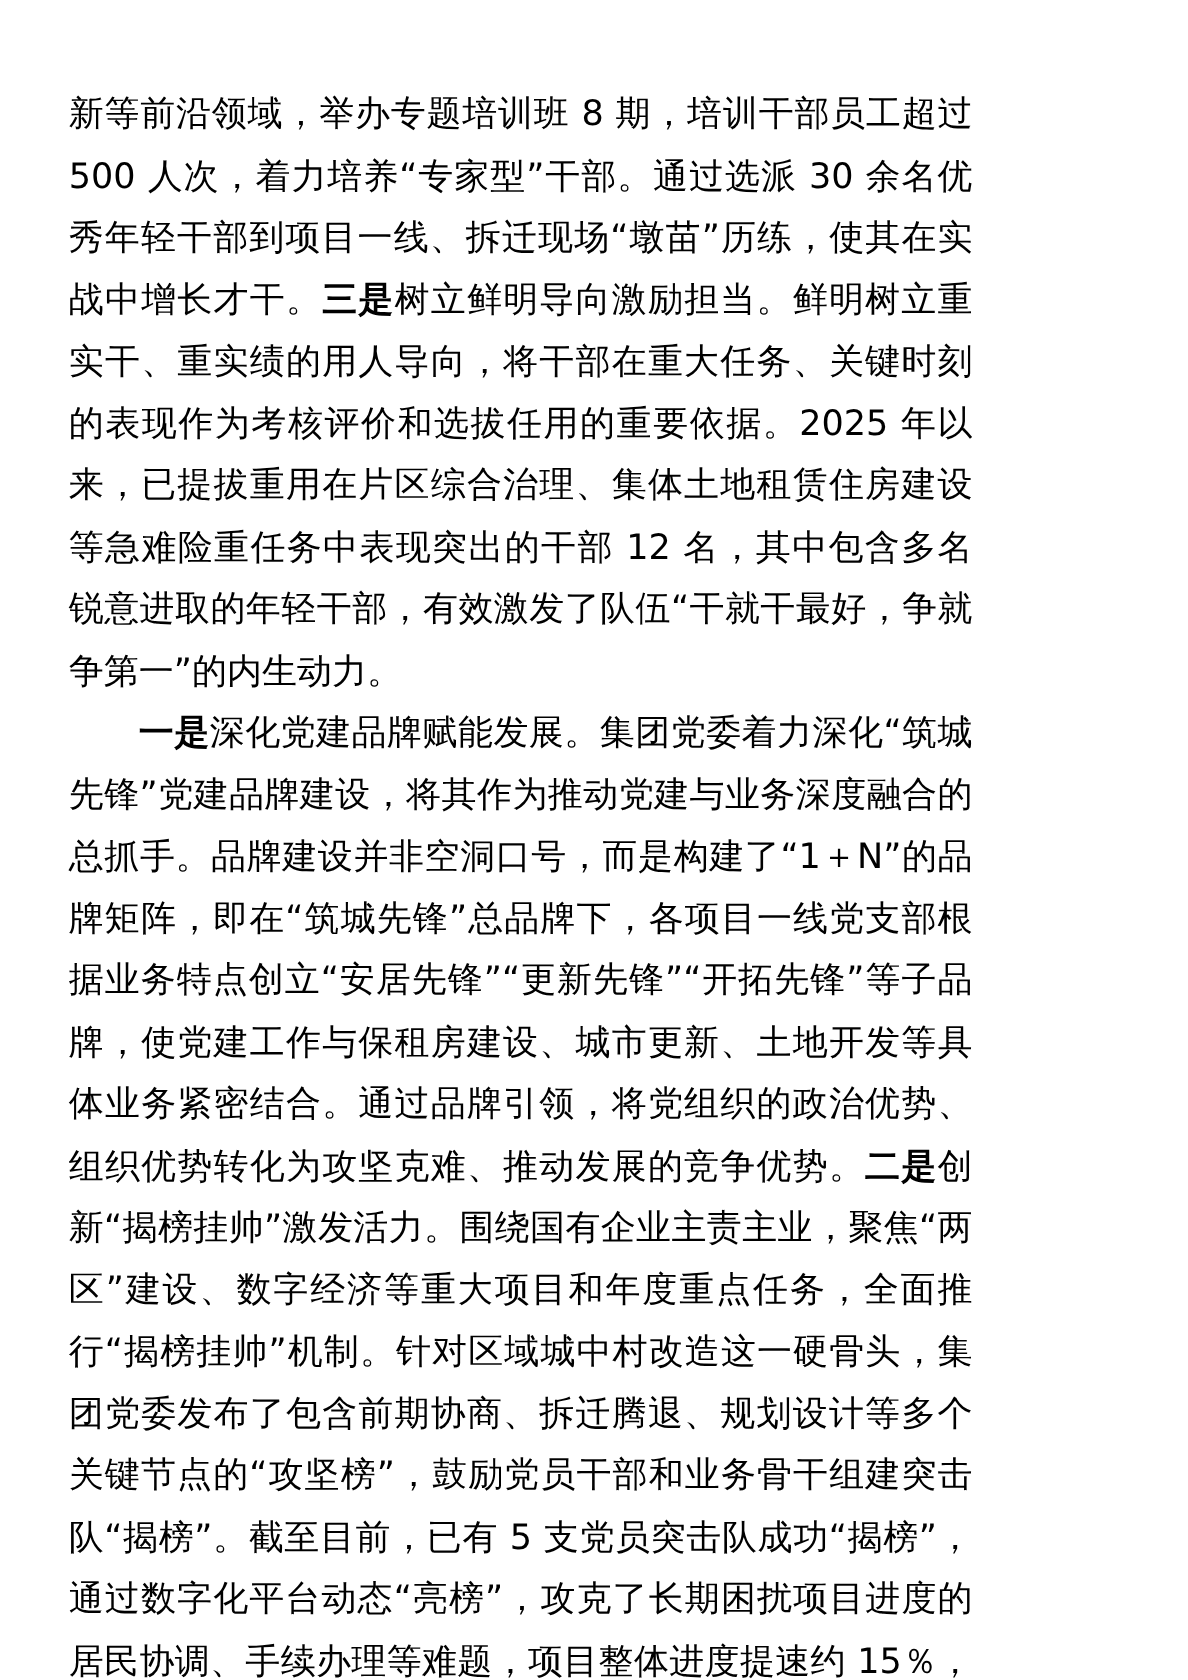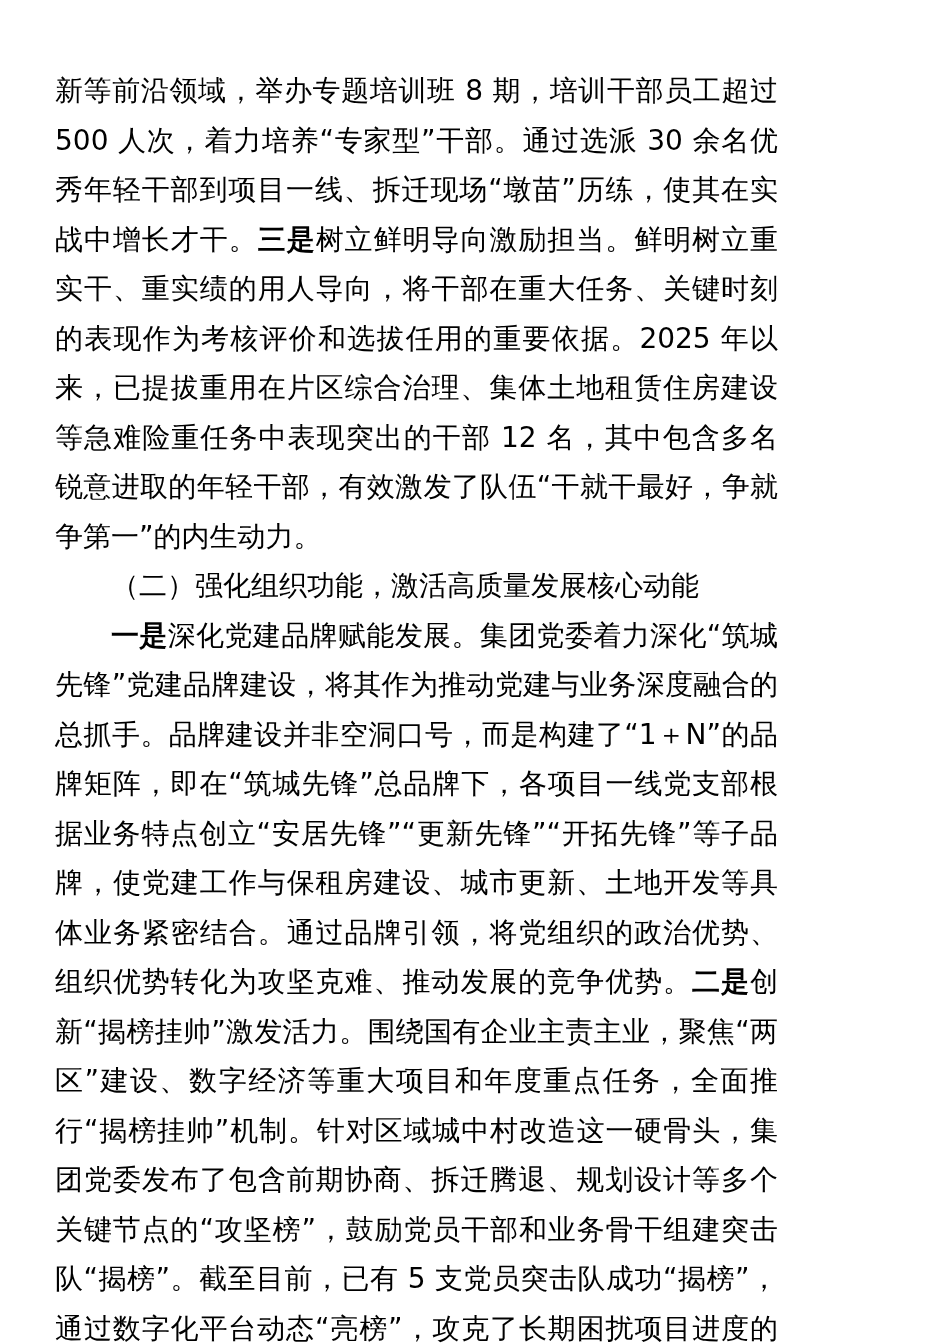--- a/index.html
+++ b/index.html
@@ -44,17 +44,16 @@
       font-weight: 700;
     }
   </style>
 </head>
 <body>
 
 <div class="page">
 
   <p class="para"><span class="run">新等前沿领域，举办专题培训班 8 期，培训干部员工超过 500 人次，着力培养“专家型”干部。通过选派 30 余名优秀年轻干部到项目一线、拆迁现场“墩苗”历练，使其在实战中增长才干。</span><span class="run run-bold">三是</span><span class="run">树立鲜明导向激励担当。鲜明树立重实干、重实绩的用人导向，将干部在重大任务、关键时刻的表现作为考核评价和选拔任用的重要依据。2025 年以来，已提拔重用在片区综合治理、集体土地租赁住房建设等急难险重任务中表现突出的干部 12 名，其中包含多名锐意进取的年轻干部，有效激发了队伍“干就干最好，争就争第一”的内生动力。</span></p>
 
-  <p class="para indent-2em">（二）强化组织功能，激活高质量发展核心动能</p>
 
   <p class="para indent-2em"><span class="run run-bold">一是</span><span class="run">深化党建品牌赋能发展。集团党委着力深化“筑城先锋”党建品牌建设，将其作为推动党建与业务深度融合的总抓手。品牌建设并非空洞口号，而是构建了“1＋N”的品牌矩阵，即在“筑城先锋”总品牌下，各项目一线党支部根据业务特点创立“安居先锋”“更新先锋”“开拓先锋”等子品牌，使党建工作与保租房建设、城市更新、土地开发等具体业务紧密结合。通过品牌引领，将党组织的政治优势、组织优势转化为攻坚克难、推动发展的竞争优势。</span><span class="run run-bold">二是</span><span class="run">创新“揭榜挂帅”激发活力。围绕国有企业主责主业，聚焦“两区”建设、数字经济等重大项目和年度重点任务，全面推行“揭榜挂帅”机制。针对区域城中村改造这一硬骨头，集团党委发布了包含前期协商、拆迁腾退、规划设计等多个关键节点的“攻坚榜”，鼓励党员干部和业务骨干组建突击队“揭榜”。截至目前，已有 5 支党员突击队成功“揭榜”，通过数字化平台动态“亮榜”，攻克了长期困扰项目进度的居民协调、手续办理等难题，项目整体进度提速约 15％，有效激发了国企创新活力与攻坚实力。</span></p>
 
 </div>
 
 </body></html>

